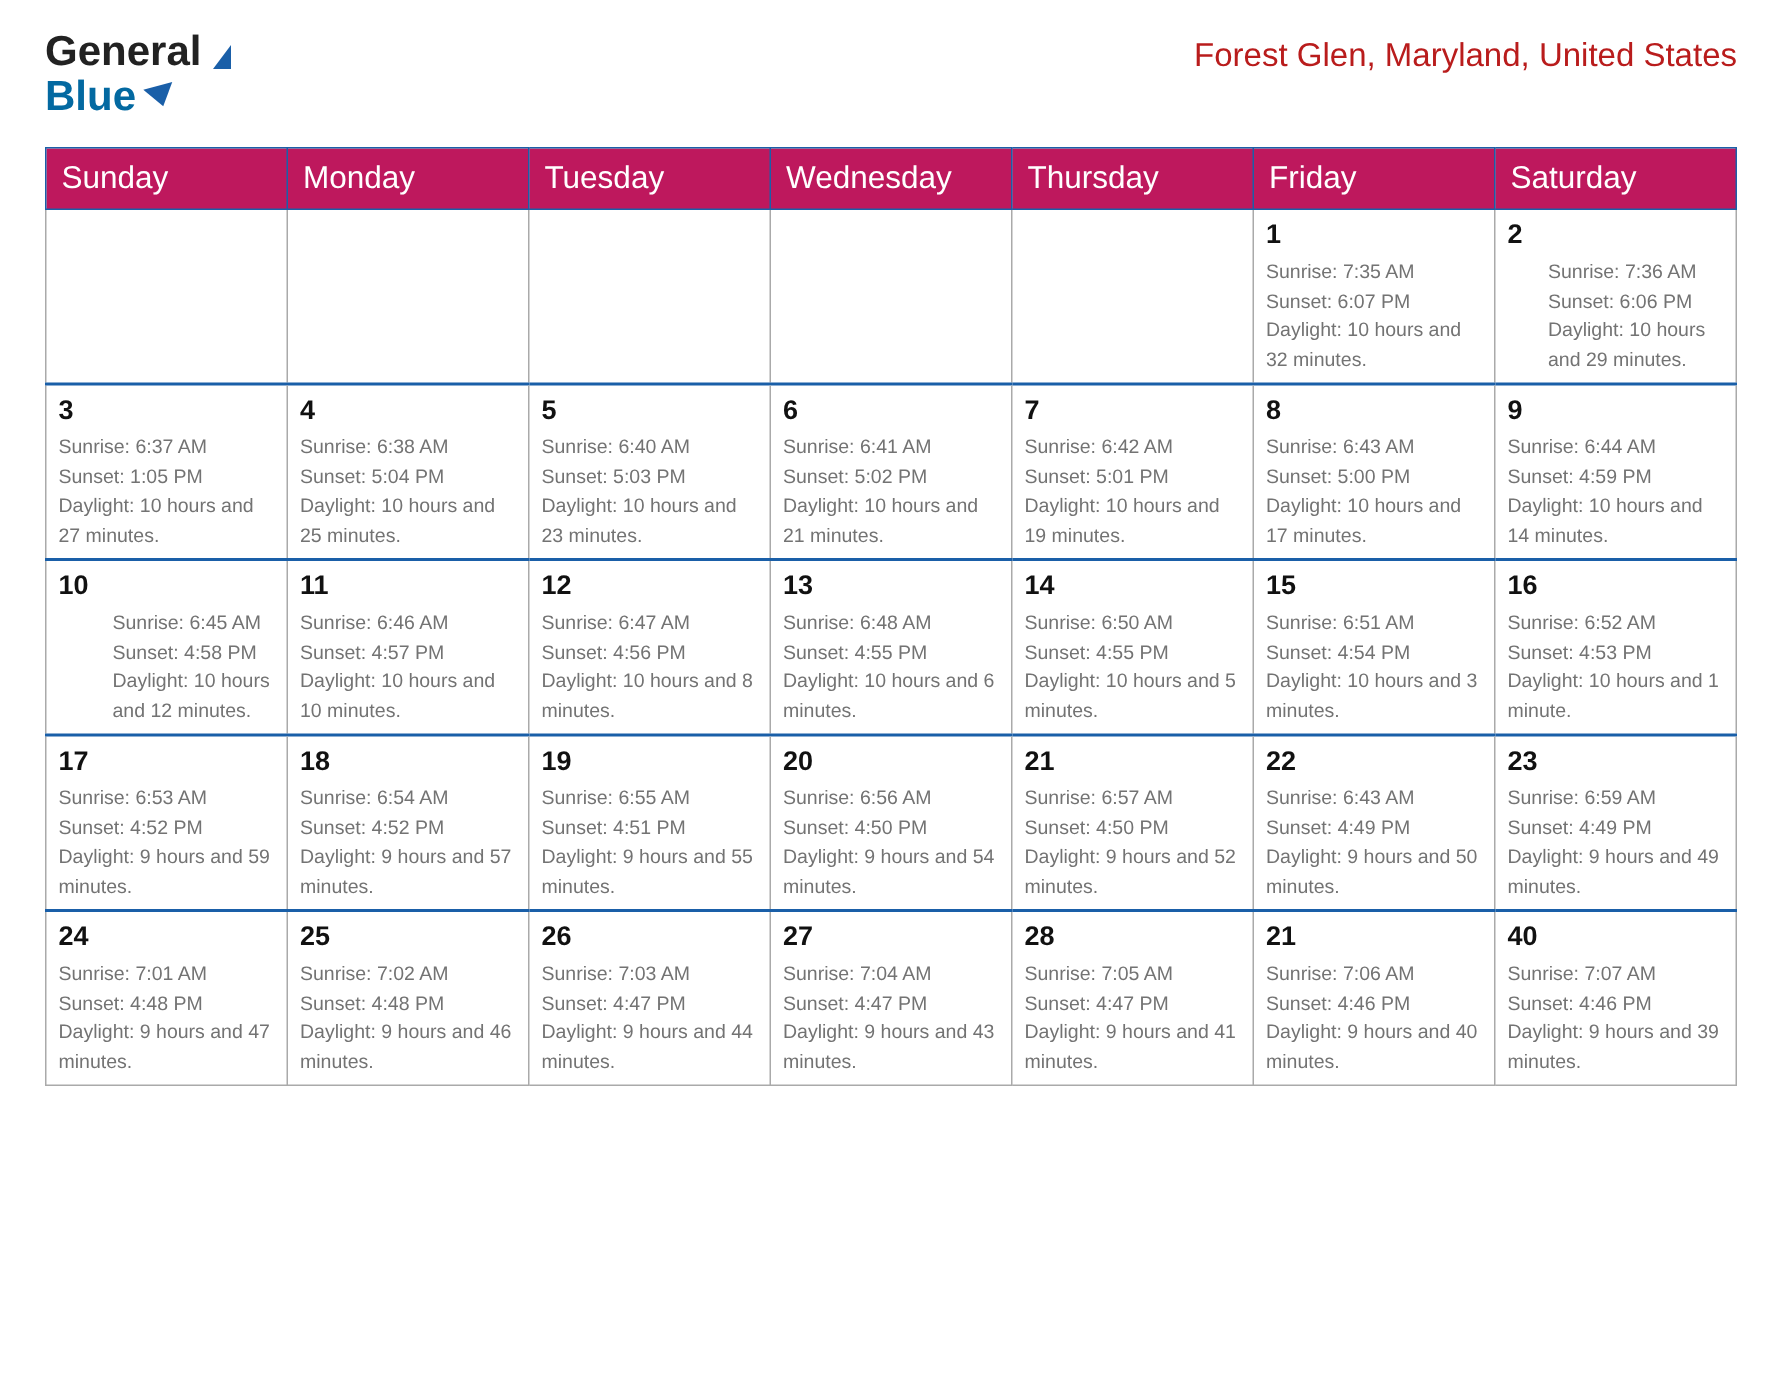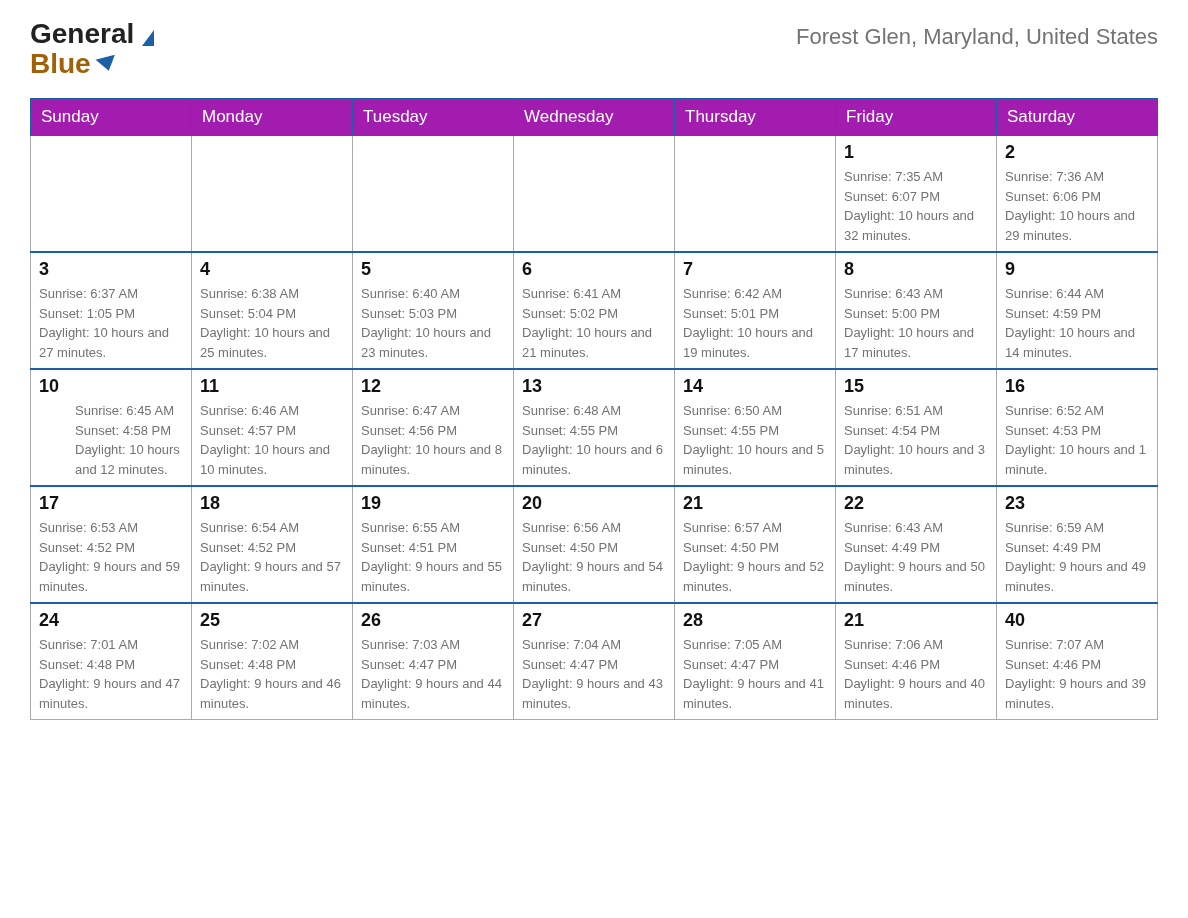--- a/index.html
+++ b/index.html
@@ -24,47 +24,47 @@
     }
     .logo-general {
       font-size: 28px;
       font-weight: bold;
       color: #222;
       line-height: 1;
     }
     .logo-blue {
       font-size: 28px;
       font-weight: bold;
-      color: #a16207;
+      color: #0369a1;
       line-height: 1;
       display: flex;
       align-items: center;
     }
     .title-block {
       text-align: right;
     }
     .month-title {
       font-size: 52px;
       font-weight: bold;
       color: #111;
       line-height: 1.1;
     }
     .location-title {
       font-size: 22px;
-      color: #737373;
+      color: #b91c1c;
       margin-top: 4px;
     }
     .calendar {
       width: 100%;
       border-collapse: collapse;
     }
     .calendar th {
-      background: #a21caf;
+      background: #be185d;
       color: #fff;
-      font-size: 17px;
+      font-size: 21px;
       font-weight: normal;
       padding: 8px 10px;
       text-align: left;
       border: 1px solid #1a5fa8;
     }
     .calendar td {
       vertical-align: top;
       border: 1px solid #aaa;
       padding: 6px 8px;
       width: 14.28%;
@@ -134,21 +134,21 @@
         <td class="empty-cell"></td>
         <td class="empty-cell"></td>
         <td>
           <span class="day-number">1</span>
           <div class="day-info" style="white-space: pre-line;">Sunrise: 7:35 AM
 Sunset: 6:07 PM
 Daylight: 10 hours and 32 minutes.</div>
         </td>
         <td>
           <span class="day-number">2</span>
-          <div class="day-info" style="white-space: pre-line;">Sunrise: 7:36 AM
+          <div class="day-info" style="white-space: pre-line; margin-left: 27px;">Sunrise: 7:36 AM
 Sunset: 6:06 PM
 Daylight: 10 hours and 29 minutes.</div>
         </td>
       </tr>
       <tr class="row-divider">
         <td>
           <span class="day-number">3</span>
           <div class="day-info" style="white-space: pre-line;">Sunrise: 6:37 AM
 Sunset: 1:05 PM
 Daylight: 10 hours and 27 minutes.</div>

